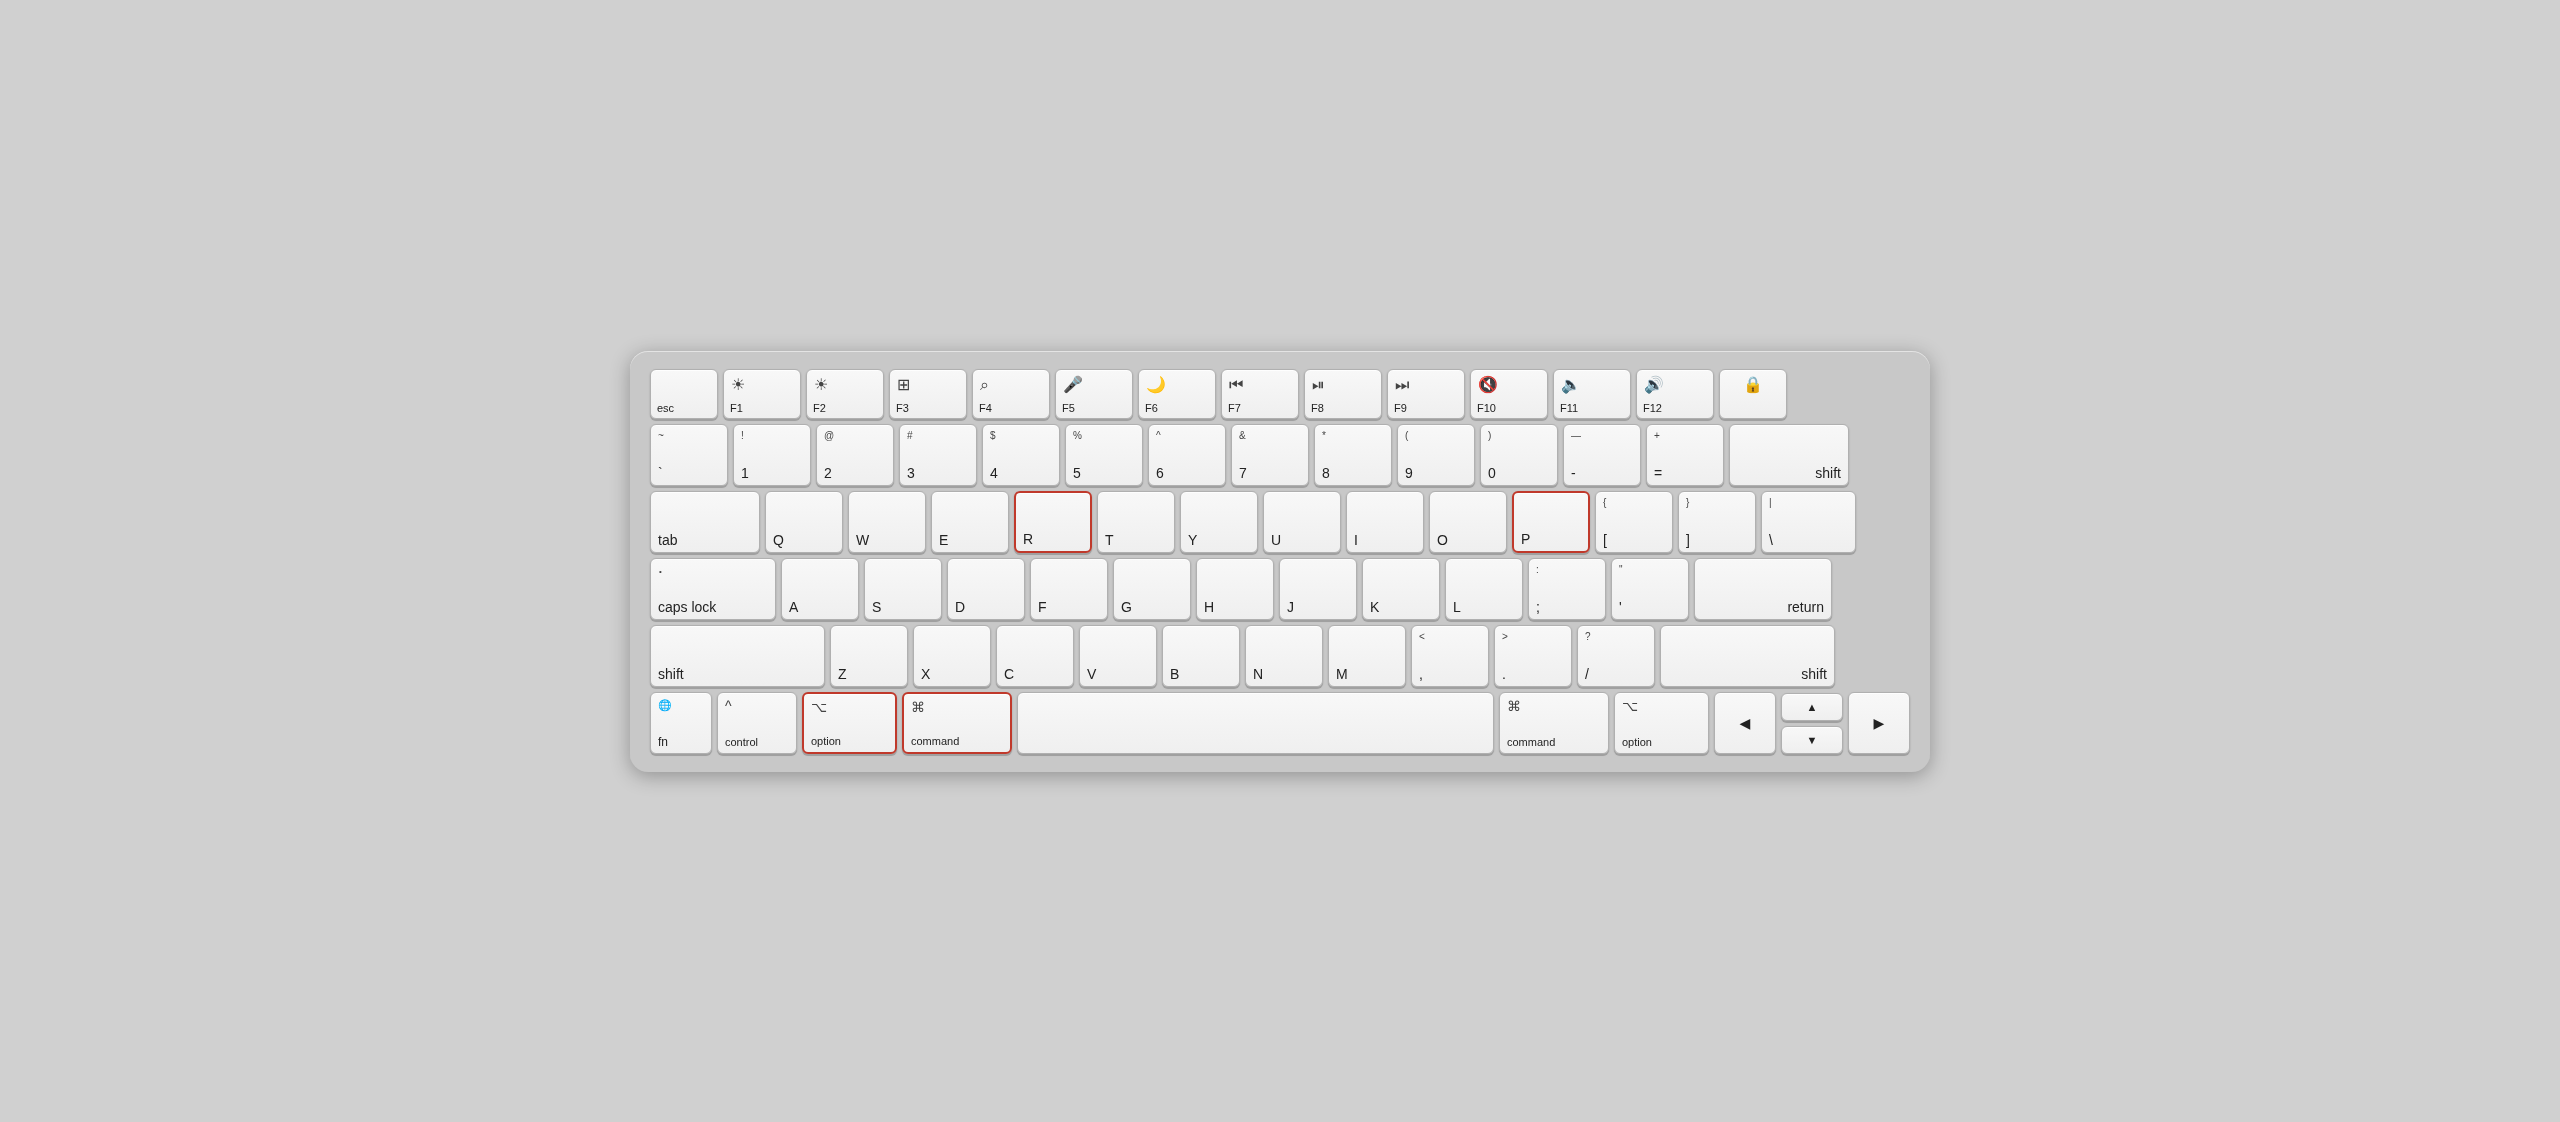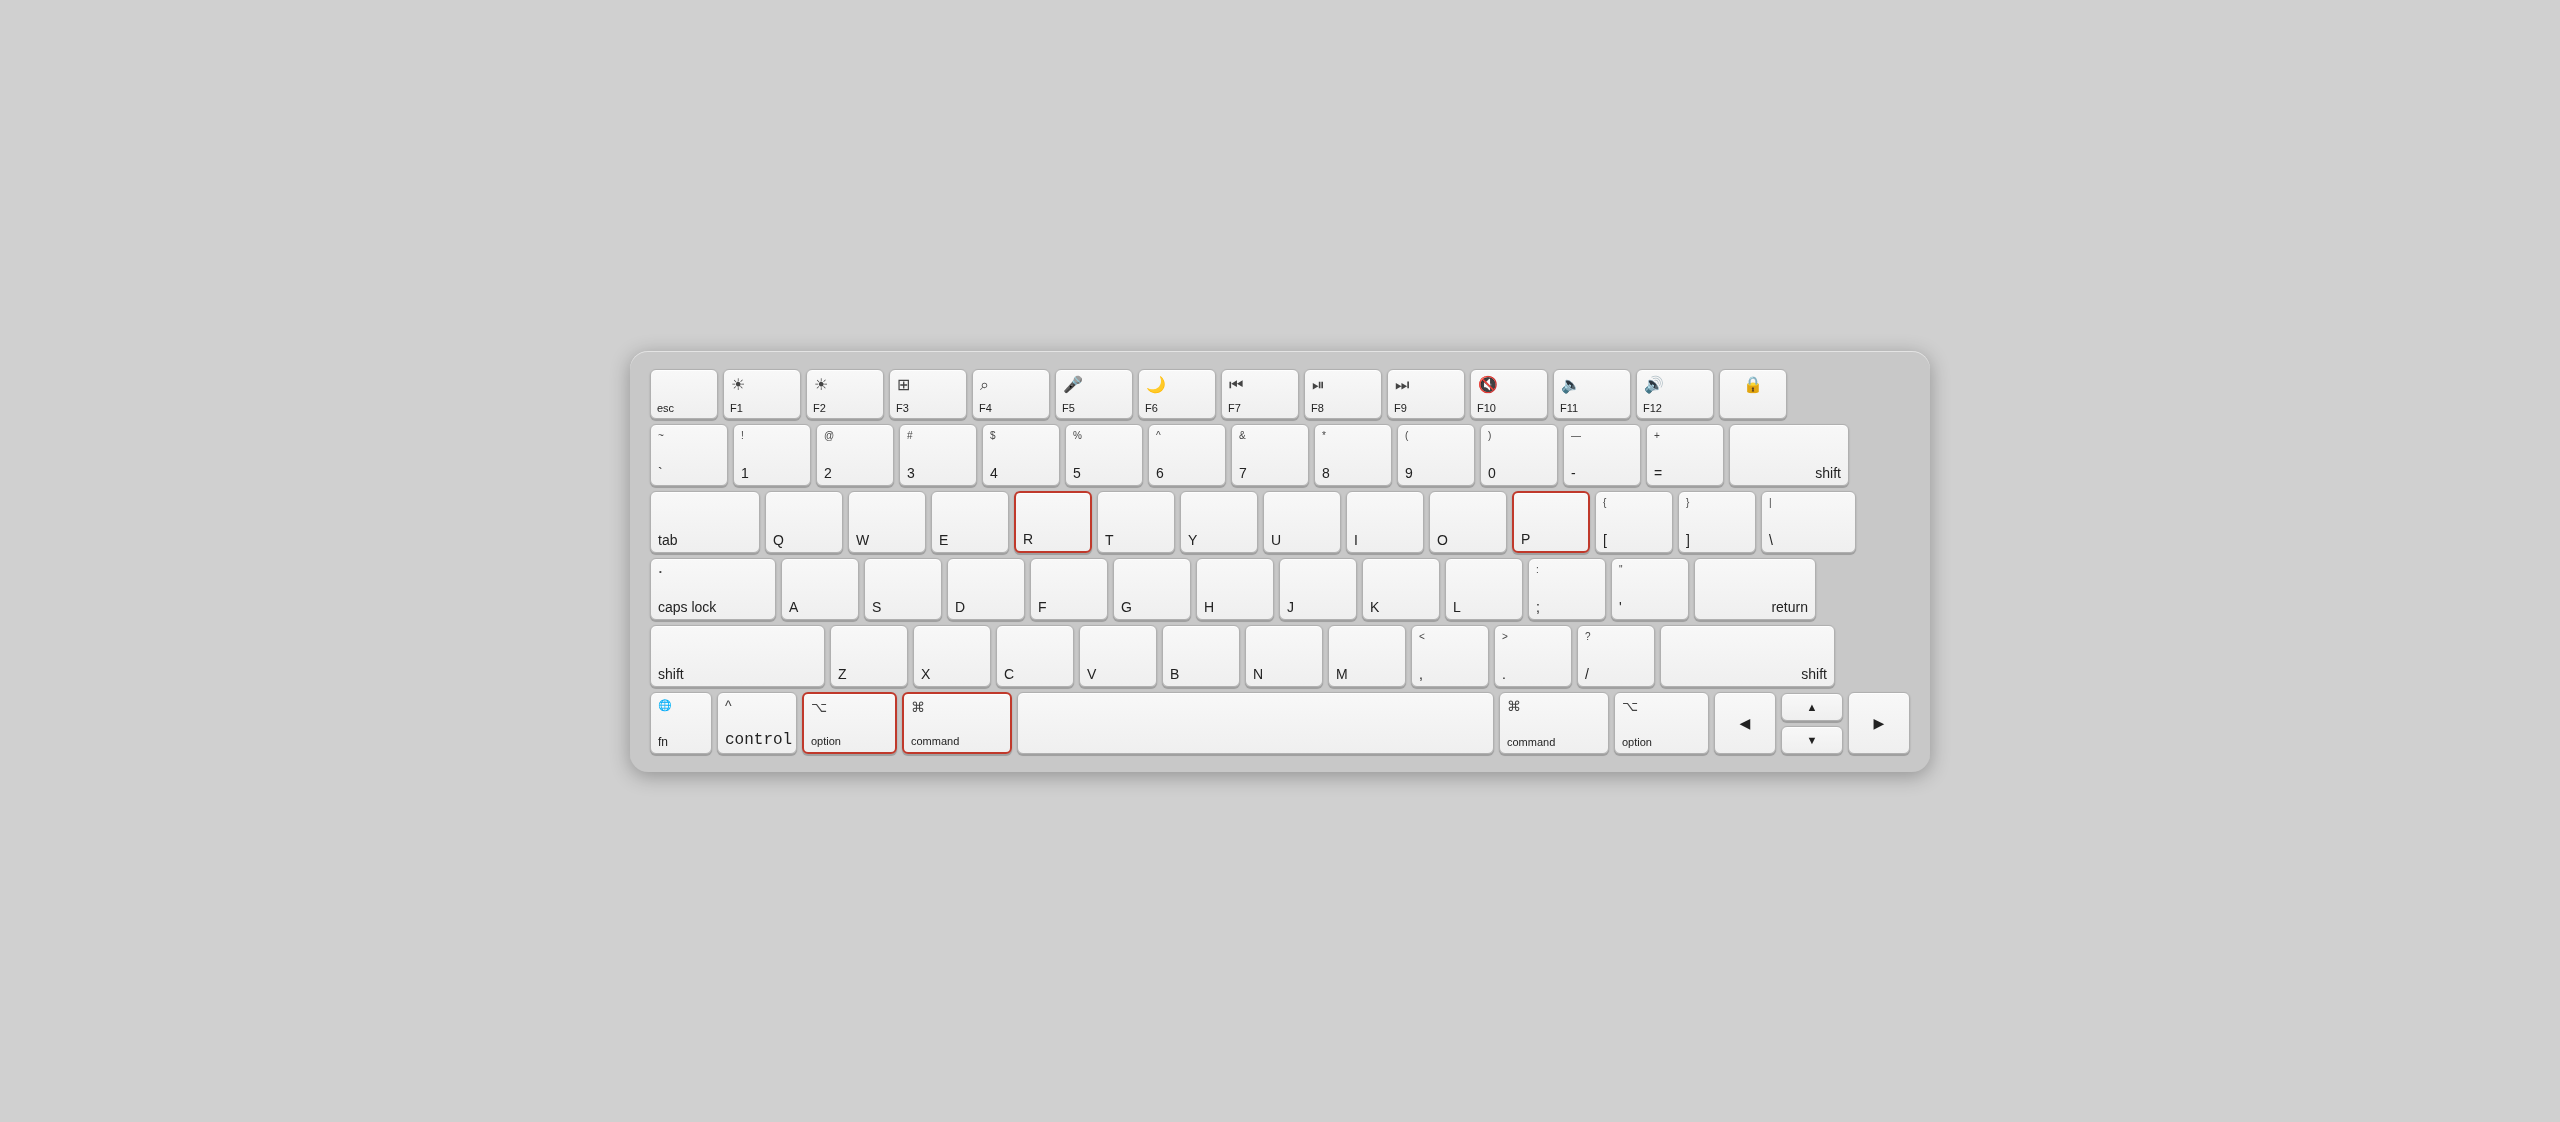--- a/index.html
+++ b/index.html
@@ -127,21 +127,21 @@
     .k-s { width: 78px; }
     .k-d { width: 78px; }
     .k-f { width: 78px; }
     .k-g { width: 78px; }
     .k-h { width: 78px; }
     .k-j { width: 78px; }
     .k-k { width: 78px; }
     .k-l { width: 78px; }
     .k-semi { width: 78px; }
     .k-quote { width: 78px; }
-    .k-return { width: 122px; }
+    .k-return { width: 138px; }
 
     .k-lshift { width: 175px; }
     .k-z { width: 78px; }
     .k-x { width: 78px; }
     .k-c { width: 78px; }
     .k-v { width: 78px; }
     .k-b { width: 78px; }
     .k-n { width: 78px; }
     .k-m { width: 78px; }
     .k-comma { width: 78px; }
@@ -432,21 +432,21 @@
     </div>
   </div>
 
   <div class="row">
     <div class="key k-fn">
       <span class="top-label" style="font-size:11px;top:6px;">🌐</span>
       <span class="main-label" style="font-size:12px;">fn</span>
     </div>
     <div class="key k-control">
       <span class="top-label" style="font-size:14px;top:5px;">^</span>
-      <span class="main-label" style="font-size:16px;font-family:Liberation Mono, monospace;">control</span>
+      <span class="main-label" style="font-size:11px;">control</span>
     </div>
     <div class="key k-loption highlighted">
       <span class="top-label" style="font-size:14px;top:5px;">⌥</span>
       <span class="main-label" style="font-size:11px;">option</span>
     </div>
     <div class="key k-lcommand highlighted">
       <span class="top-label" style="font-size:14px;top:5px;">⌘</span>
       <span class="main-label" style="font-size:11px;">command</span>
     </div>
     <div class="key k-space">

